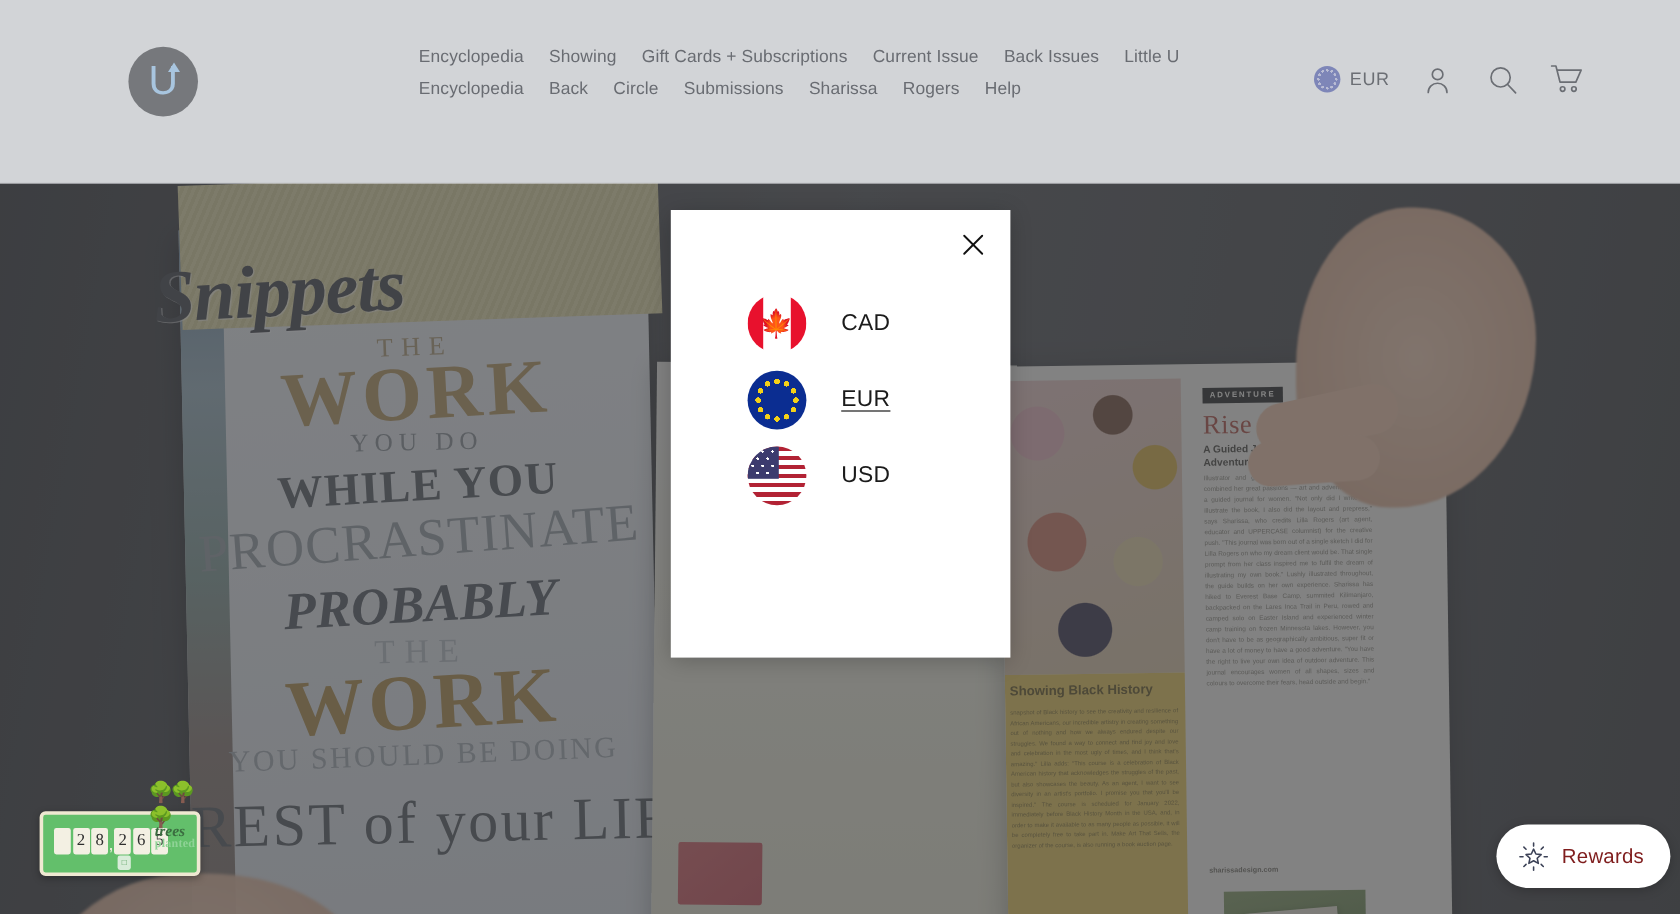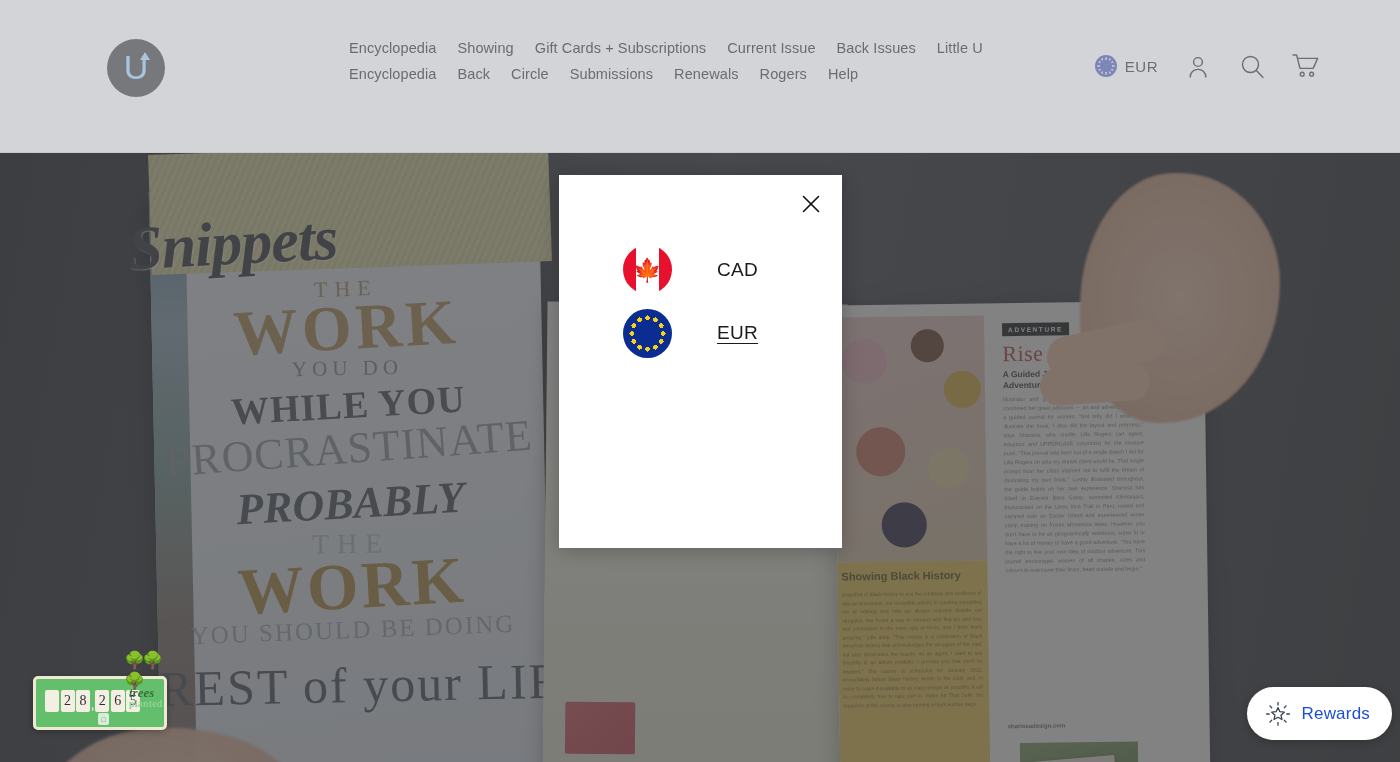--- a/index.html
+++ b/index.html
@@ -289,21 +289,21 @@
     height: 63.5px;
     padding-left: 64px;
     cursor: pointer;
     text-decoration: none;
   }
   .flag {
     width: 49px; height: 49px; border-radius: 50%;
     position: relative; overflow: hidden; flex: 0 0 auto;
   }
   .cur-name {
-    margin-left: 45px;
+    margin-left: 29px;
     font-size: 19px; color: #1b1b1b; letter-spacing: .3px;
   }
   .cur-item.is-selected .cur-name {
     text-decoration: underline;
     text-underline-offset: 4px;
   }
 
   
   .flag-cad { background: #fff; }
   .flag-cad::before, .flag-cad::after {
@@ -437,21 +437,21 @@
     position: absolute; right: 8px; top: 687px;
     height: 53px; padding: 0 22px 0 18px;
     background: #fff;
     border: 0; border-radius: 27px;
     display: flex; align-items: center; gap: 11px;
     cursor: pointer;
     z-index: 35;
     box-shadow: 0 2px 9px rgba(0,0,0,.22);
   }
   .rewards-label {
-    font-size: 17px; color: #1d4ed8; letter-spacing: .2px;
+    font-size: 17px; color: #7f1d1d; letter-spacing: .2px;
   }
 </style>
 </head>
 <body>
 
 <div id="page">
 
   <div class="hero-wrap">
     <div class="hero-art">
       <div class="hero-bg-dark"></div>
@@ -522,21 +522,21 @@
         <a class="nav-link">Gift Cards + Subscriptions</a>
         <a class="nav-link">Current Issue</a>
         <a class="nav-link">Back Issues</a>
         <a class="nav-link">Little U</a>
       </div>
       <div class="nav-row">
         <a class="nav-link">Encyclopedia</a>
         <a class="nav-link">Back</a>
         <a class="nav-link">Circle</a>
         <a class="nav-link">Submissions</a>
-        <a class="nav-link">Renewals</a>
+        <a class="nav-link">Sharissa</a>
         <a class="nav-link">Rogers</a>
         <a class="nav-link">Help</a>
       </div>
     </nav>
 
     <div class="hdr-right">
 
       <button class="cur-btn">
         <span class="cur-flag">
           <span class="stars"></span>
@@ -591,20 +591,28 @@
       <li>
           <a class="cur-item is-selected">
         <span class="flag flag-eur">
           <span class="eu-stars"></span>
         </span>
         <span class="cur-name">EUR</span>
       </a>
         </li>
 
 
+      <li>
+          <a class="cur-item">
+        <span class="flag flag-usd">
+          <span class="canton"></span>
+        </span>
+        <span class="cur-name">USD</span>
+      </a>
+        </li>
 
     </ul>
   </div>
 
   <div class="trees-widget">
     <div class="trees-forest">🌳🌳🌳</div>
     <div class="trees-digits">
       <span class="digit blank"></span>
       <span class="digit">2</span>
       <span class="digit">8</span>

